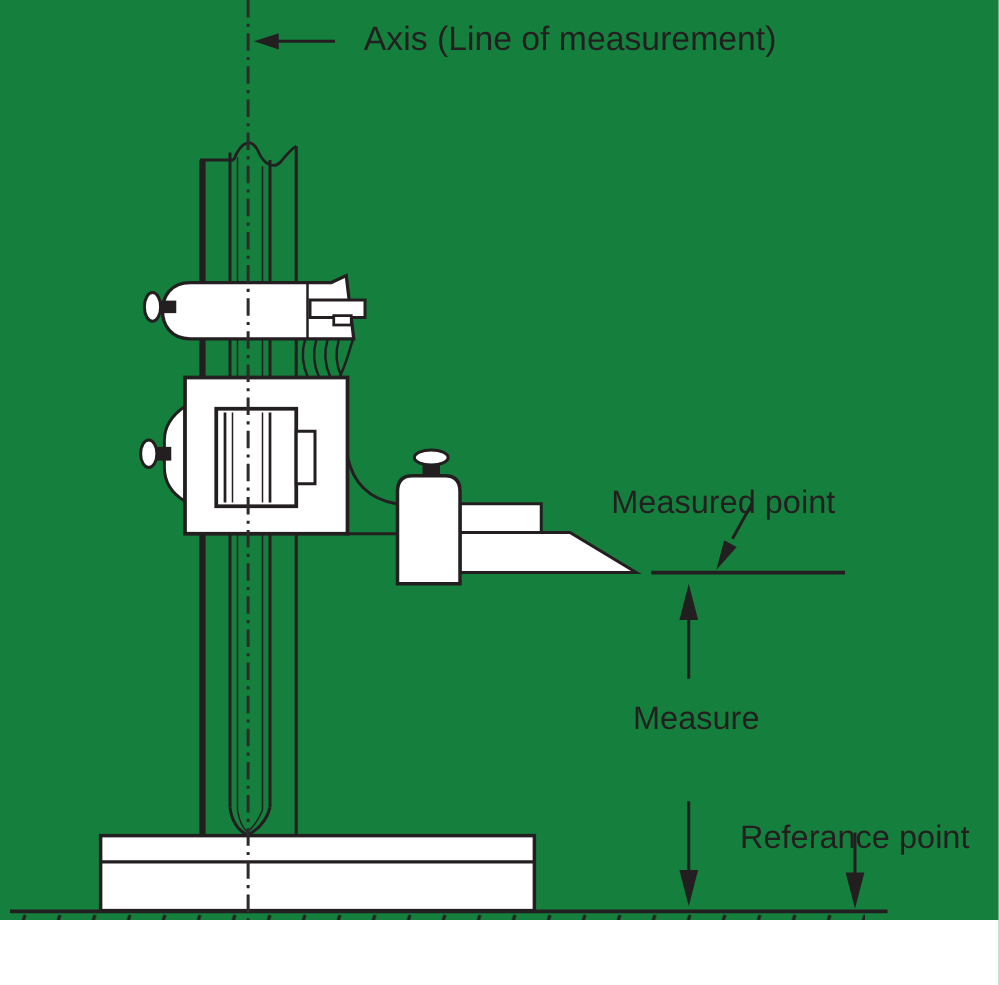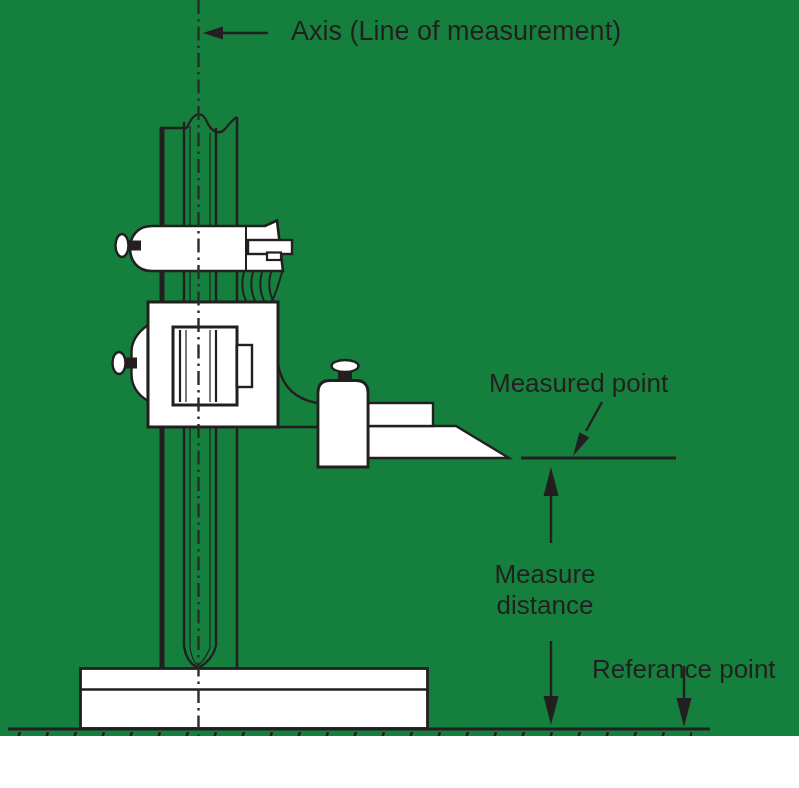--- a/index.html
+++ b/index.html
@@ -28,24 +28,24 @@
     white-space: nowrap;
     user-select: none;
   }
   .label-axis {
     left: 291px;
     top: 16px;
     font-size: 27px;
   }
   .label-measured-point {
     left: 489px;
-    top: 369px;
+    top: 387px;
   }
   .label-measure-distance {
-    left: 480px;
+    left: 492px;
     top: 559px;
     width: 130px;
     text-align: center;
     line-height: 31px;
     white-space: normal;
   }
   .label-reference-point {
     left: 592px;
     top: 655px;
   }
@@ -151,18 +151,17 @@
 
     <line x1="198.5" y1="0" x2="198.5" y2="788" stroke="#2b2b2b" stroke-width="2.4" stroke-dasharray="14 5 2.5 5"></line>
   </svg>
 
   <div class="label label-axis">Axis (Line of measurement)</div>
 
   <div class="label label-measured-point">Measured point</div>
 
   <div class="label label-measure-distance">
     <span style="display:block">Measure</span>
-    <span style="display:block">distance</span>
   </div>
 
   <div class="label label-reference-point">Referance point</div>
 
 </div>
 
 </body></html>

